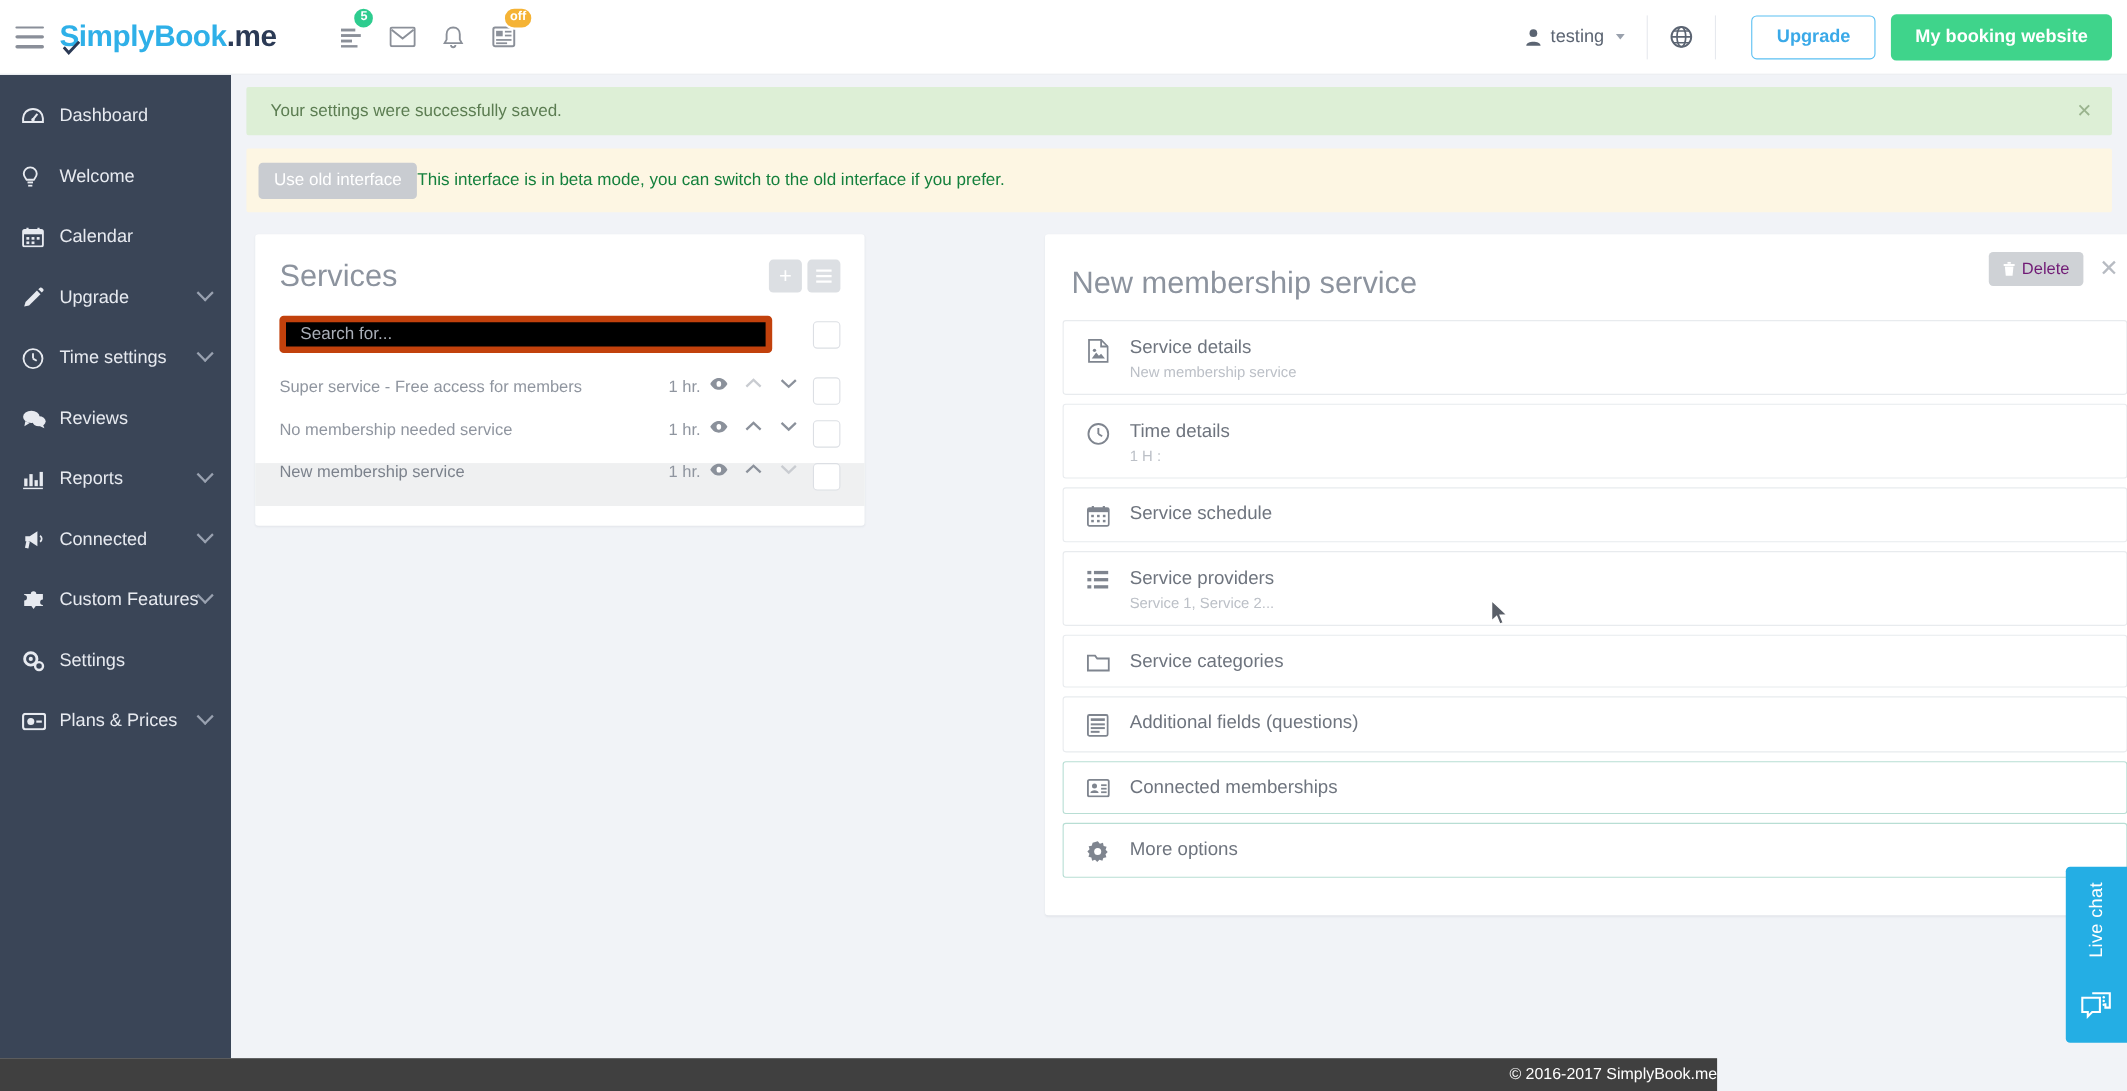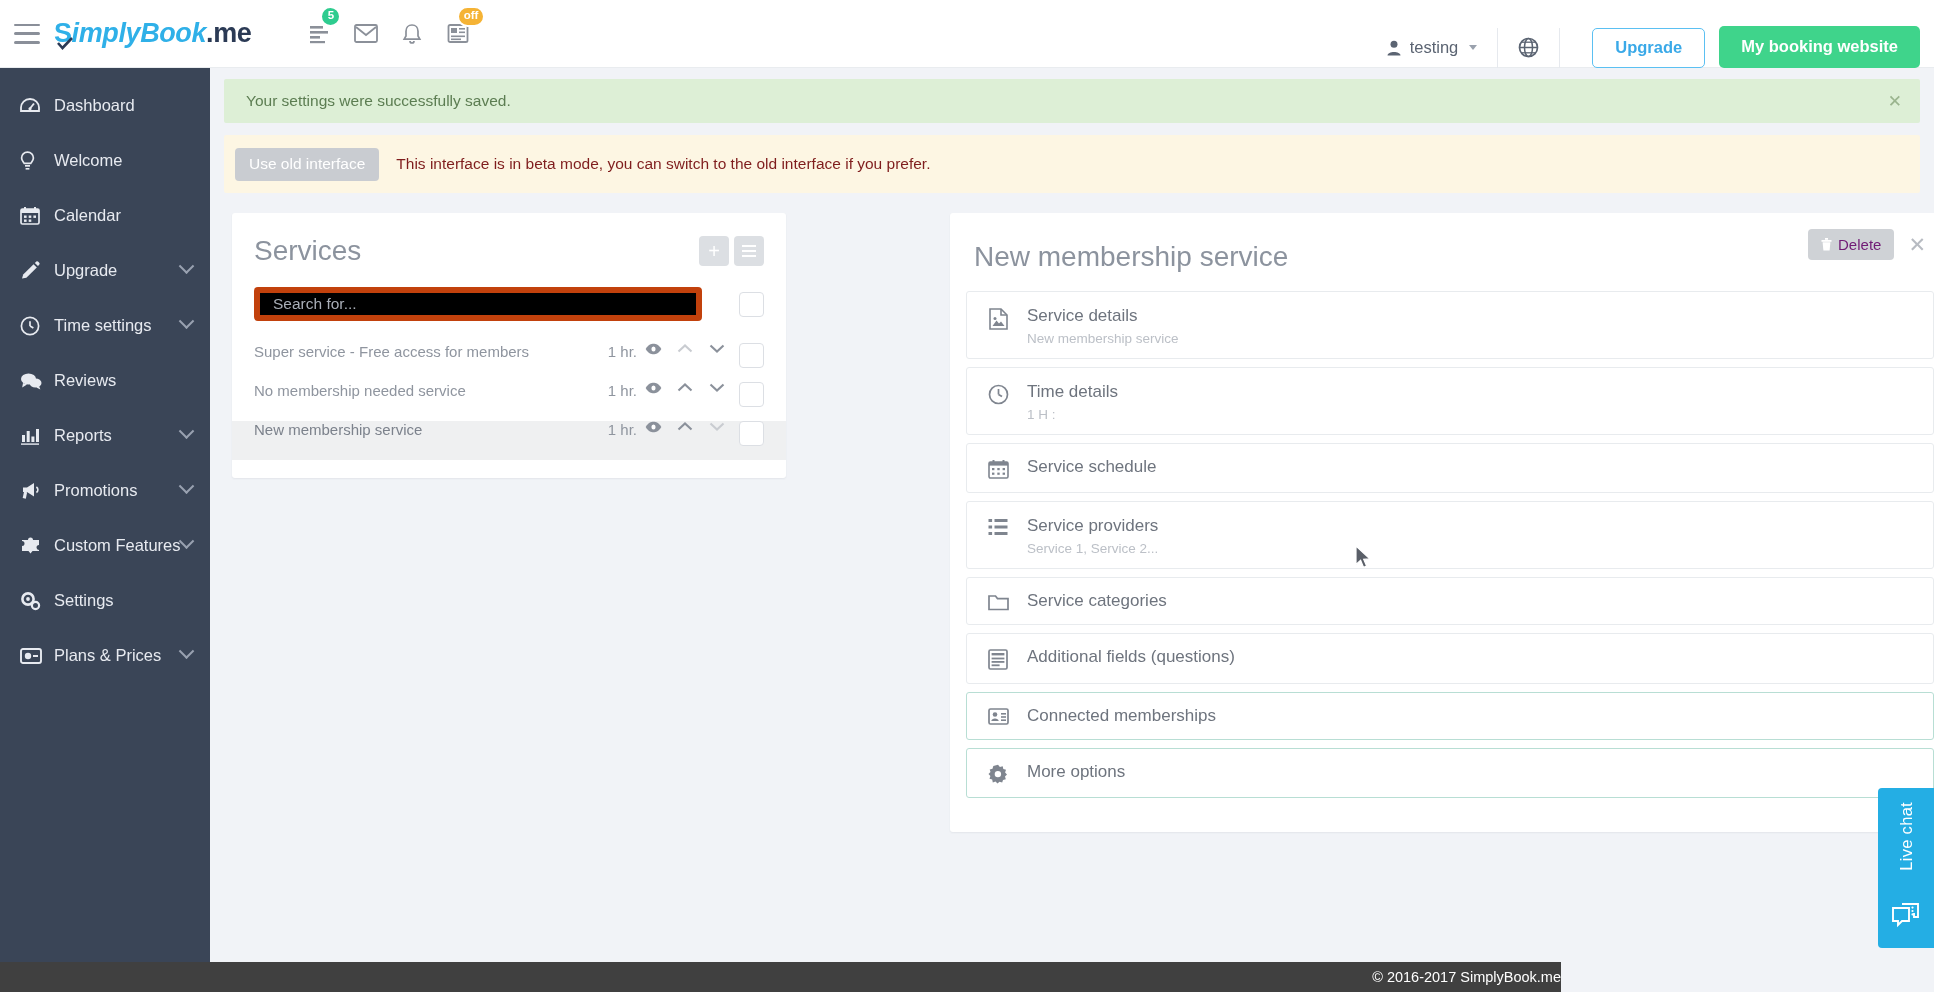--- a/index.html
+++ b/index.html
@@ -38,21 +38,21 @@
   .badge {
     position: absolute; top: 6px; right: 2px;
     min-width: 21px; height: 21px; padding: 0 5px;
     border-radius: 11px; color: #fff; font-size: 11.5px; font-weight: bold;
     display: flex; align-items: center; justify-content: center;
     border: 2px solid #fff; line-height: 1;
   }
   .badge.green { background: #2ecc8f; }
   .badge.orange { background: #f5b335; right: -4px; }
 
-  .top-right { margin-left: auto; display: flex; align-items: flex-end; height: 68px; padding-right: 14px; }
+  .top-right { margin-left: auto; display: flex; align-items: center; height: 68px; padding-right: 14px; }
   .user-chip {
     display: flex; align-items: center; gap: 9px; padding: 0 20px; height: 40px;
     color: #5b6472; font-size: 16.5px; cursor: pointer;
     border-right: 1px solid #e6e9ee;
   }
   .caret-sm { width: 0; height: 0; border-left: 4.5px solid transparent; border-right: 4.5px solid transparent; border-top: 5px solid #9aa1ad; margin-left: 2px;}
   .globe-btn { padding: 0 20px; height: 40px; display: flex; align-items: center; border-right: 1px solid #e6e9ee; cursor: pointer;}
   .btn-upgrade {
     margin-left: 32px; height: 40px; padding: 0 22px;
     border: 1.6px solid #5bc0f2; border-radius: 5px; background: #fff;
@@ -102,21 +102,21 @@
   }
   .alert-beta {
     margin: 12px 14px 0 14px; background: #fdf6e3; height: 58px;
     display: flex; align-items: center; padding: 0 11px; border-radius: 2px;
   }
   .btn-oldui {
     background: #c9ccd1; color: #fff; border: none; border-radius: 4px;
     height: 33px; padding: 0 14px; font-size: 15.5px; cursor: pointer;
     font-family: inherit; white-space: nowrap;
   }
-  .beta-text { margin-left: 17px; color: #7f1d1d; font-size: 15.5px; }
+  .beta-text { color: #15803d; font-size: 15.5px; }
 
   .panels { position: relative; margin-top: 20px; height: 700px; }
 
   
   .card-services {
     position: absolute; left: 22px; top: 0; width: 554px;
     background: #fff; border-radius: 3px; padding: 22px 0 18px 0;
     box-shadow: 0 1px 2px rgba(40,50,70,.07);
   }
   .svc-head { display: flex; align-items: center; padding: 0 22px; }
@@ -219,21 +219,21 @@
         <i></i>
         <i></i>
     </div>
     <div class="brand">
       <span style="position:relative;display:inline-block;">
         <span style="color:#2fb0e8;">S</span>
         <svg width="16" height="13" viewBox="0 0 16 13" style="position:absolute;left:3px;bottom:-1px;">
           <path d="M1 6 L5.5 11 L15 1" stroke="#2b3a55" stroke-width="2.6" fill="none"></path>
         </svg>
       </span>
-        <span style="color:#2fb0e8;font-style:italic;">implyBook</span>
+        <span style="color:#2fb0e8;">implyBook</span>
         <span class="b-me">.me</span>
     </div>
 
     <div class="top-icons">
       <div class="top-icon">
         <svg width="22" height="20" viewBox="0 0 22 20">
           <rect x="1" y="2" width="13" height="2.6" fill="#8b9099"></rect>
           <rect x="1" y="7" width="18" height="2.6" fill="#8b9099"></rect>
           <rect x="1" y="12" width="10" height="2.6" fill="#8b9099"></rect>
           <rect x="1" y="17" width="15" height="2.2" fill="#8b9099"></rect>
@@ -379,21 +379,21 @@
     </div>
 
     <div class="nav-item">
       <span class="nav-ico">
         <svg width="21" height="19" viewBox="0 0 21 19">
             <path d="M3 6.5 L3 11 L7 11 L14 15.5 L14 2 L7 6.5 Z" fill="#e7eaf0"></path>
             <rect x="4" y="11" width="3.2" height="6.5" fill="#e7eaf0" transform="rotate(12 5.5 11)"></rect>
             <path d="M16.4 6 C18.4 7.4 18.4 10.1 16.4 11.5" fill="none" stroke="#e7eaf0" stroke-width="1.6"></path>
           </svg>
       </span>
-      <span class="nav-label">Promotions</span>
+      <span class="nav-label">Connected</span>
       <span class="nav-caret"></span>
     </div>
 
     <div class="nav-item">
       <span class="nav-ico">
         <svg width="21" height="19" viewBox="0 0 21 19">
             <path d="M2 4 L8 4 A2.2 2.2 0 0 1 13 4 L19 4 L19 9 A2.3 2.3 0 0 0 19 14 L19 15 L12.5 15 L10.5 17.6 L8.5 15 L2 15 L2 10 A2.3 2.3 0 0 0 2 5 Z" fill="#e7eaf0"></path>
           </svg>
       </span>
       <span class="nav-label">Custom Features</span>

